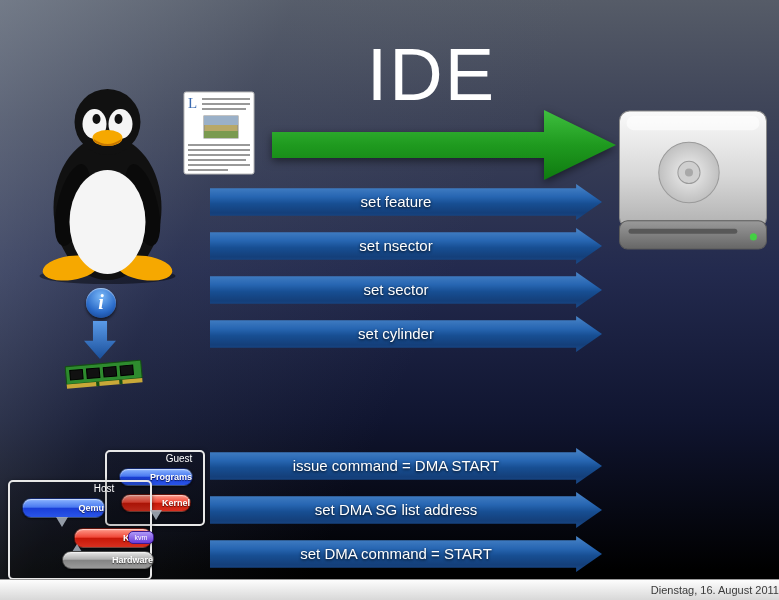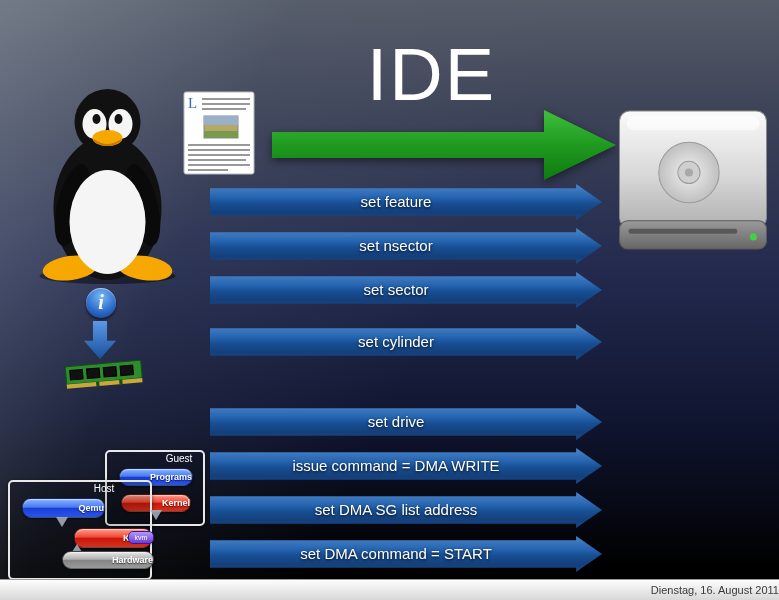--- a/index.html
+++ b/index.html
@@ -156,23 +156,22 @@
       <circle cx="72" cy="64" r="4" fill="#a8a8a8"></circle>
       <rect x="3" y="112" width="146" height="28" rx="8" fill="url(#hd-base)" stroke="#5a5a5a"></rect>
       <rect x="12" y="120" width="108" height="5" rx="2.5" fill="#585858"></rect>
       <circle cx="136" cy="128" r="3.5" fill="#44d044"></circle>
     </svg>
   </div>
 
   <div class="cmd-arrow" style="top:184px"><span>set feature</span></div>
   <div class="cmd-arrow" style="top:228px"><span>set nsector</span></div>
   <div class="cmd-arrow" style="top:272px"><span>set sector</span></div>
-  <div class="cmd-arrow" style="top:324px"><span>set cylinder</span></div>
-  <div class="cmd-arrow" style="top:404px"><span>set drive</span></div>
-  <div class="cmd-arrow" style="top:448px"><span>issue command = DMA WRITE</span></div>
+  <div class="cmd-arrow" style="top:316px"><span>set cylinder</span></div>
+  <div class="cmd-arrow" style="top:448px"><span>issue command = DMA START</span></div>
   <div class="cmd-arrow" style="top:492px"><span>set DMA SG list address</span></div>
   <div class="cmd-arrow" style="top:536px"><span>set DMA command = START</span></div>
 
   <div class="info-icon">i</div>
   <div class="down-arrow"></div>
   <div class="ram">
     <svg width="80" height="32" viewBox="0 0 76 30">
       <rect x="2" y="3" width="72" height="17" rx="1" fill="#2e8b2e" stroke="#145014"></rect>
       <rect x="6" y="7" width="12" height="9" fill="#111" stroke="#000"></rect>
       <rect x="22" y="7" width="12" height="9" fill="#111" stroke="#000"></rect>

